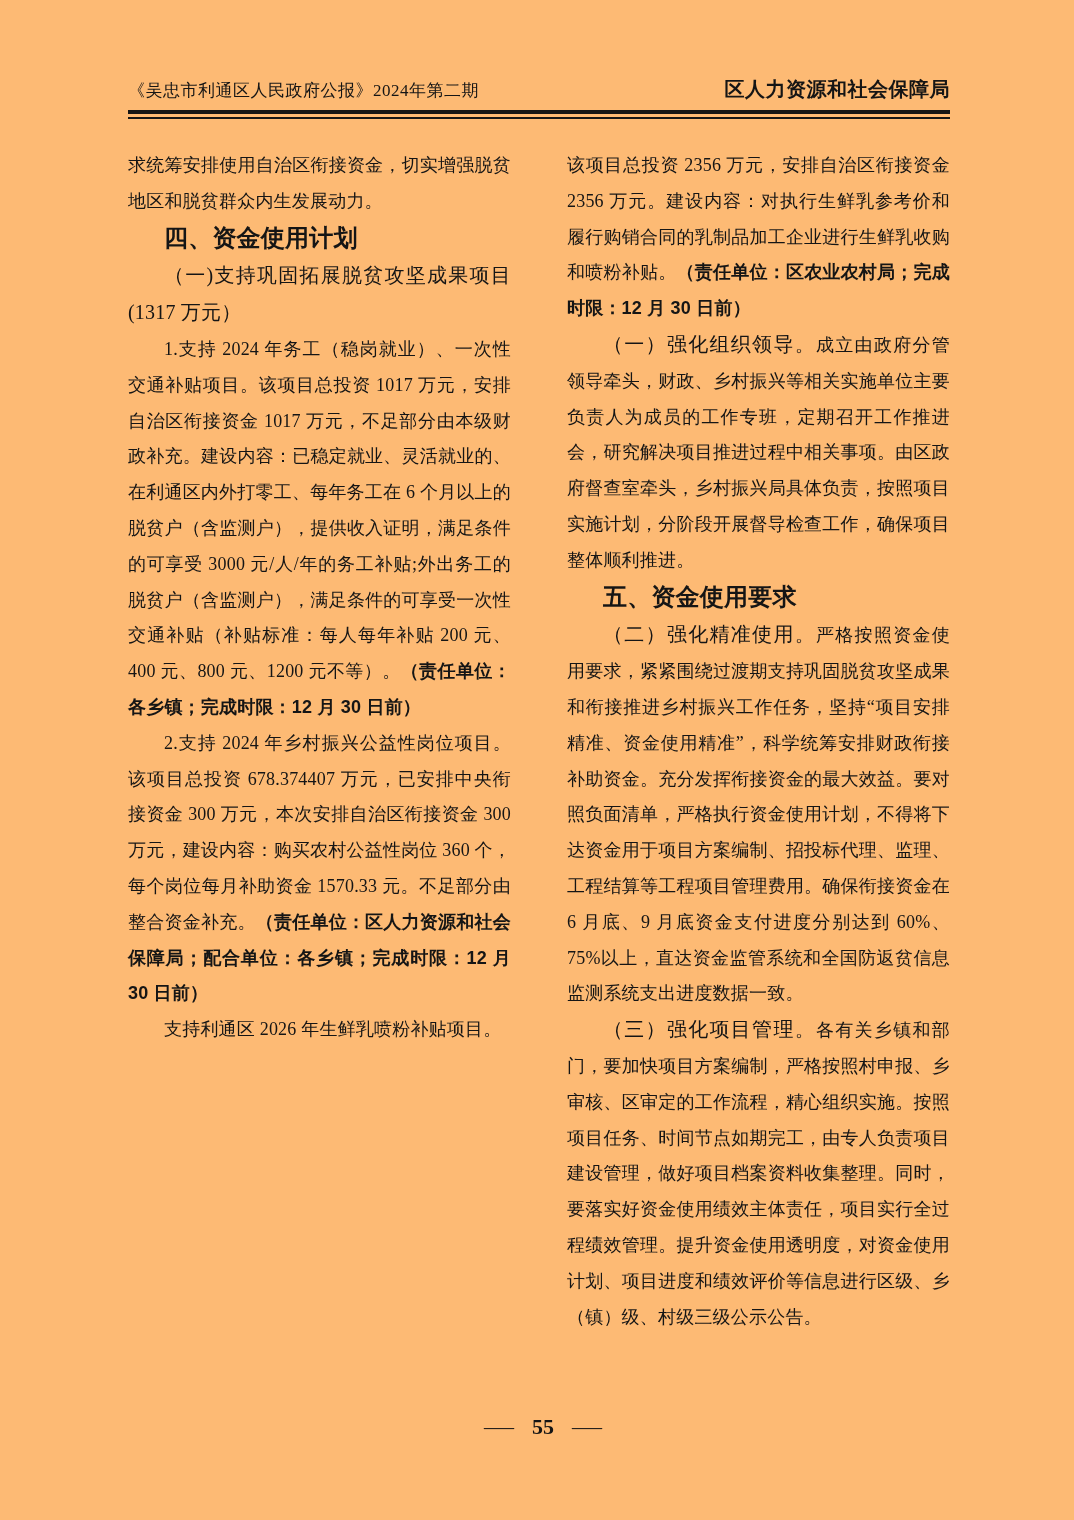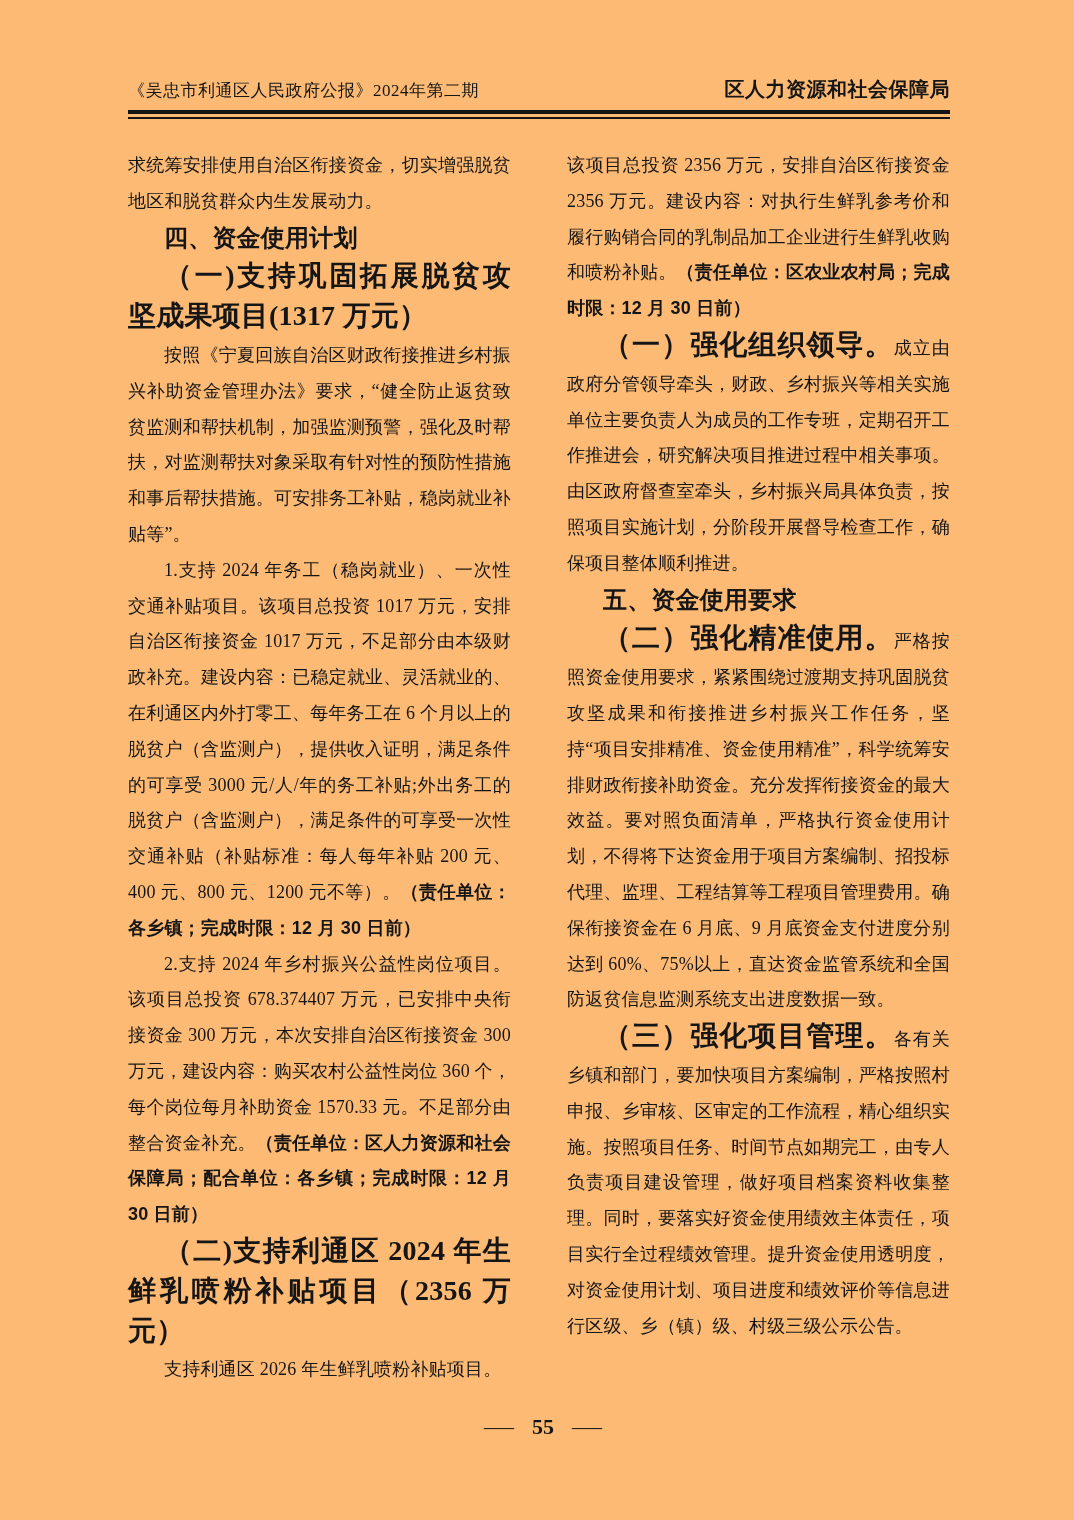--- a/index.html
+++ b/index.html
@@ -53,22 +53,22 @@
     letter-spacing: 0.2px;
   }
   .para.indent { text-indent: 2em; }
   .t-song { }
   .t-hei1 {
     font-family: "Liberation Sans", "DejaVu Sans", sans-serif;
     font-weight: bold;
     font-size: 24px;
   }
   .t-kai2 {
-    font-weight: bold;
-    font-size: 28px;
+    font-weight: normal;
+    font-size: 20px;
   }
   .t-bold {
     font-family: "Liberation Sans", "DejaVu Sans", sans-serif;
     font-weight: bold;
   }
   
   .footer {
     position: absolute;
     left: 6px; top: 1414px;
     width: 100%;
@@ -98,24 +98,22 @@
       <span class="header-right">区人力资源和社会保障局</span>
     </div>
     <div class="double-rule"></div>
   </header>
 
   <main class="columns">
     <section class="col">
         <div class="para"><span class="t-song">求统筹安排使用自治区衔接资金，切实增强脱贫地区和脱贫群众内生发展动力。</span></div>
         <div class="para indent"><span class="t-hei1">四、资金使用计划</span></div>
         <div class="para indent"><span class="t-kai2">（一)支持巩固拓展脱贫攻坚成果项目(1317 万元）</span></div>
-        <div class="para indent"><span class="t-song">按照《宁夏回族自治区财政衔接推进乡村振兴补助资金管理办法》要求，“健全防止返贫致贫监测和帮扶机制，加强监测预警，强化及时帮扶，对监测帮扶对象采取有针对性的预防性措施和事后帮扶措施。可安排务工补贴，稳岗就业补贴等”。</span></div>
         <div class="para indent"><span class="t-song">1.支持 2024 年务工（稳岗就业）、一次性交通补贴项目。该项目总投资 1017 万元，安排自治区衔接资金 1017 万元，不足部分由本级财政补充。建设内容：已稳定就业、灵活就业的、在利通区内外打零工、每年务工在 6 个月以上的脱贫户（含监测户），提供收入证明，满足条件的可享受 3000 元/人/年的务工补贴;外出务工的脱贫户（含监测户），满足条件的可享受一次性交通补贴（补贴标准：每人每年补贴 200 元、400 元、800 元、1200 元不等）。</span><span class="t-bold">（责任单位：各乡镇；完成时限：12 月 30 日前）</span></div>
         <div class="para indent"><span class="t-song">2.支持 2024 年乡村振兴公益性岗位项目。该项目总投资 678.374407 万元，已安排中央衔接资金 300 万元，本次安排自治区衔接资金 300 万元，建设内容：购买农村公益性岗位 360 个，每个岗位每月补助资金 1570.33 元。不足部分由整合资金补充。</span><span class="t-bold">（责任单位：区人力资源和社会保障局；配合单位：各乡镇；完成时限：12 月 30 日前）</span></div>
-        <div class="para indent"><span class="t-kai2">（二)支持利通区 2024 年生鲜乳喷粉补贴项目（2356 万元）</span></div>
         <div class="para indent"><span class="t-song">支持利通区 2026 年生鲜乳喷粉补贴项目。</span></div>
       </section>
     <section class="col">
         <div class="para"><span class="t-song">该项目总投资 2356 万元，安排自治区衔接资金 2356 万元。建设内容：对执行生鲜乳参考价和履行购销合同的乳制品加工企业进行生鲜乳收购和喷粉补贴。</span><span class="t-bold">（责任单位：区农业农村局；完成时限：12 月 30 日前）</span></div>
         <div class="para indent"><span class="t-kai2">（一）强化组织领导。</span><span class="t-song">成立由政府分管领导牵头，财政、乡村振兴等相关实施单位主要负责人为成员的工作专班，定期召开工作推进会，研究解决项目推进过程中相关事项。由区政府督查室牵头，乡村振兴局具体负责，按照项目实施计划，分阶段开展督导检查工作，确保项目整体顺利推进。</span></div>
         <div class="para indent"><span class="t-hei1">五、资金使用要求</span></div>
         <div class="para indent"><span class="t-kai2">（二）强化精准使用。</span><span class="t-song">严格按照资金使用要求，紧紧围绕过渡期支持巩固脱贫攻坚成果和衔接推进乡村振兴工作任务，坚持“项目安排精准、资金使用精准”，科学统筹安排财政衔接补助资金。充分发挥衔接资金的最大效益。要对照负面清单，严格执行资金使用计划，不得将下达资金用于项目方案编制、招投标代理、监理、工程结算等工程项目管理费用。确保衔接资金在 6 月底、9 月底资金支付进度分别达到 60%、75%以上，直达资金监管系统和全国防返贫信息监测系统支出进度数据一致。</span></div>
         <div class="para indent"><span class="t-kai2">（三）强化项目管理。</span><span class="t-song">各有关乡镇和部门，要加快项目方案编制，严格按照村申报、乡审核、区审定的工作流程，精心组织实施。按照项目任务、时间节点如期完工，由专人负责项目建设管理，做好项目档案资料收集整理。同时，要落实好资金使用绩效主体责任，项目实行全过程绩效管理。提升资金使用透明度，对资金使用计划、项目进度和绩效评价等信息进行区级、乡（镇）级、村级三级公示公告。</span></div>
       </section>
   </main>

